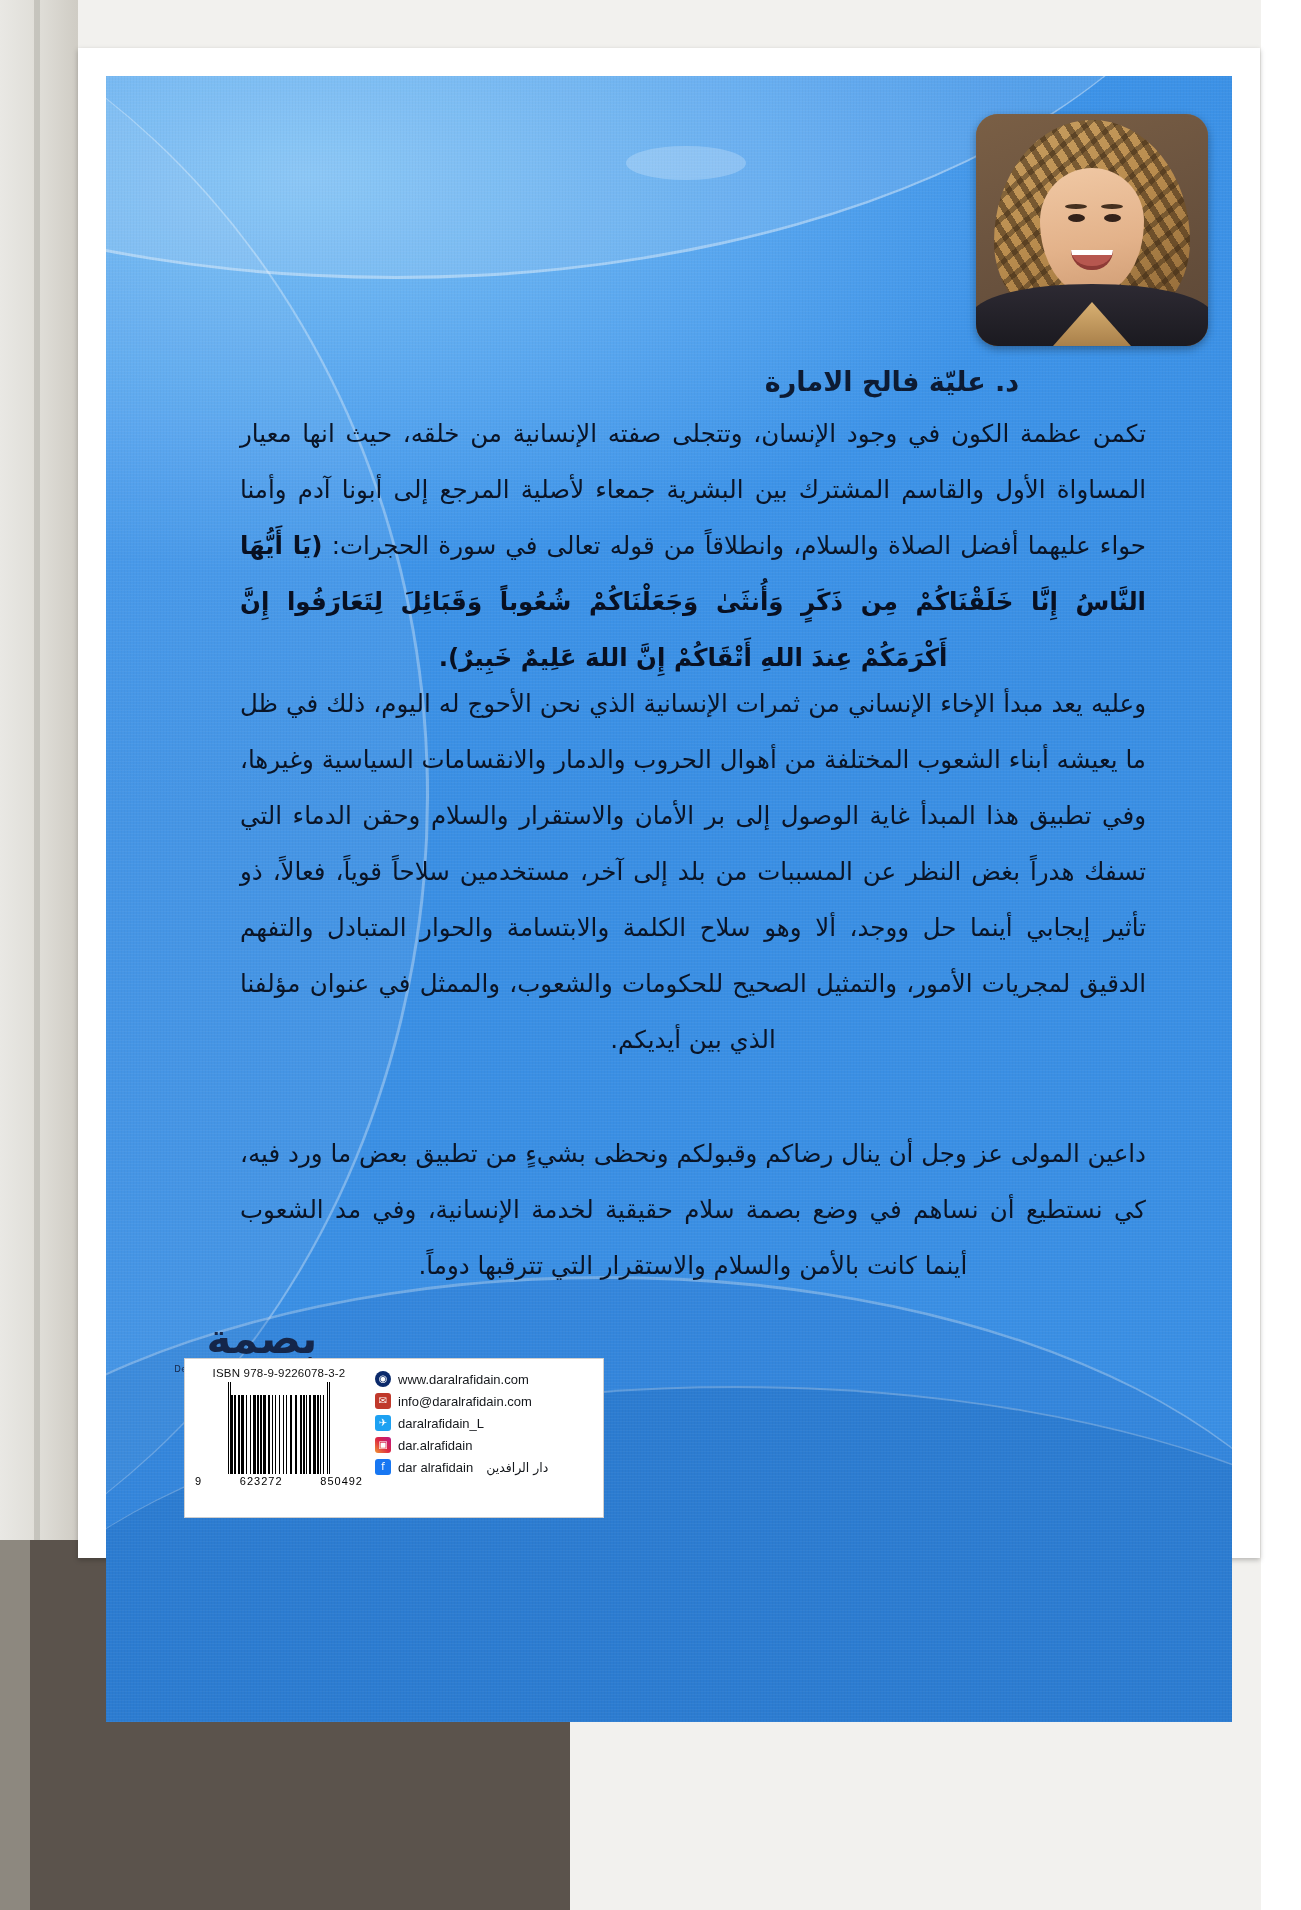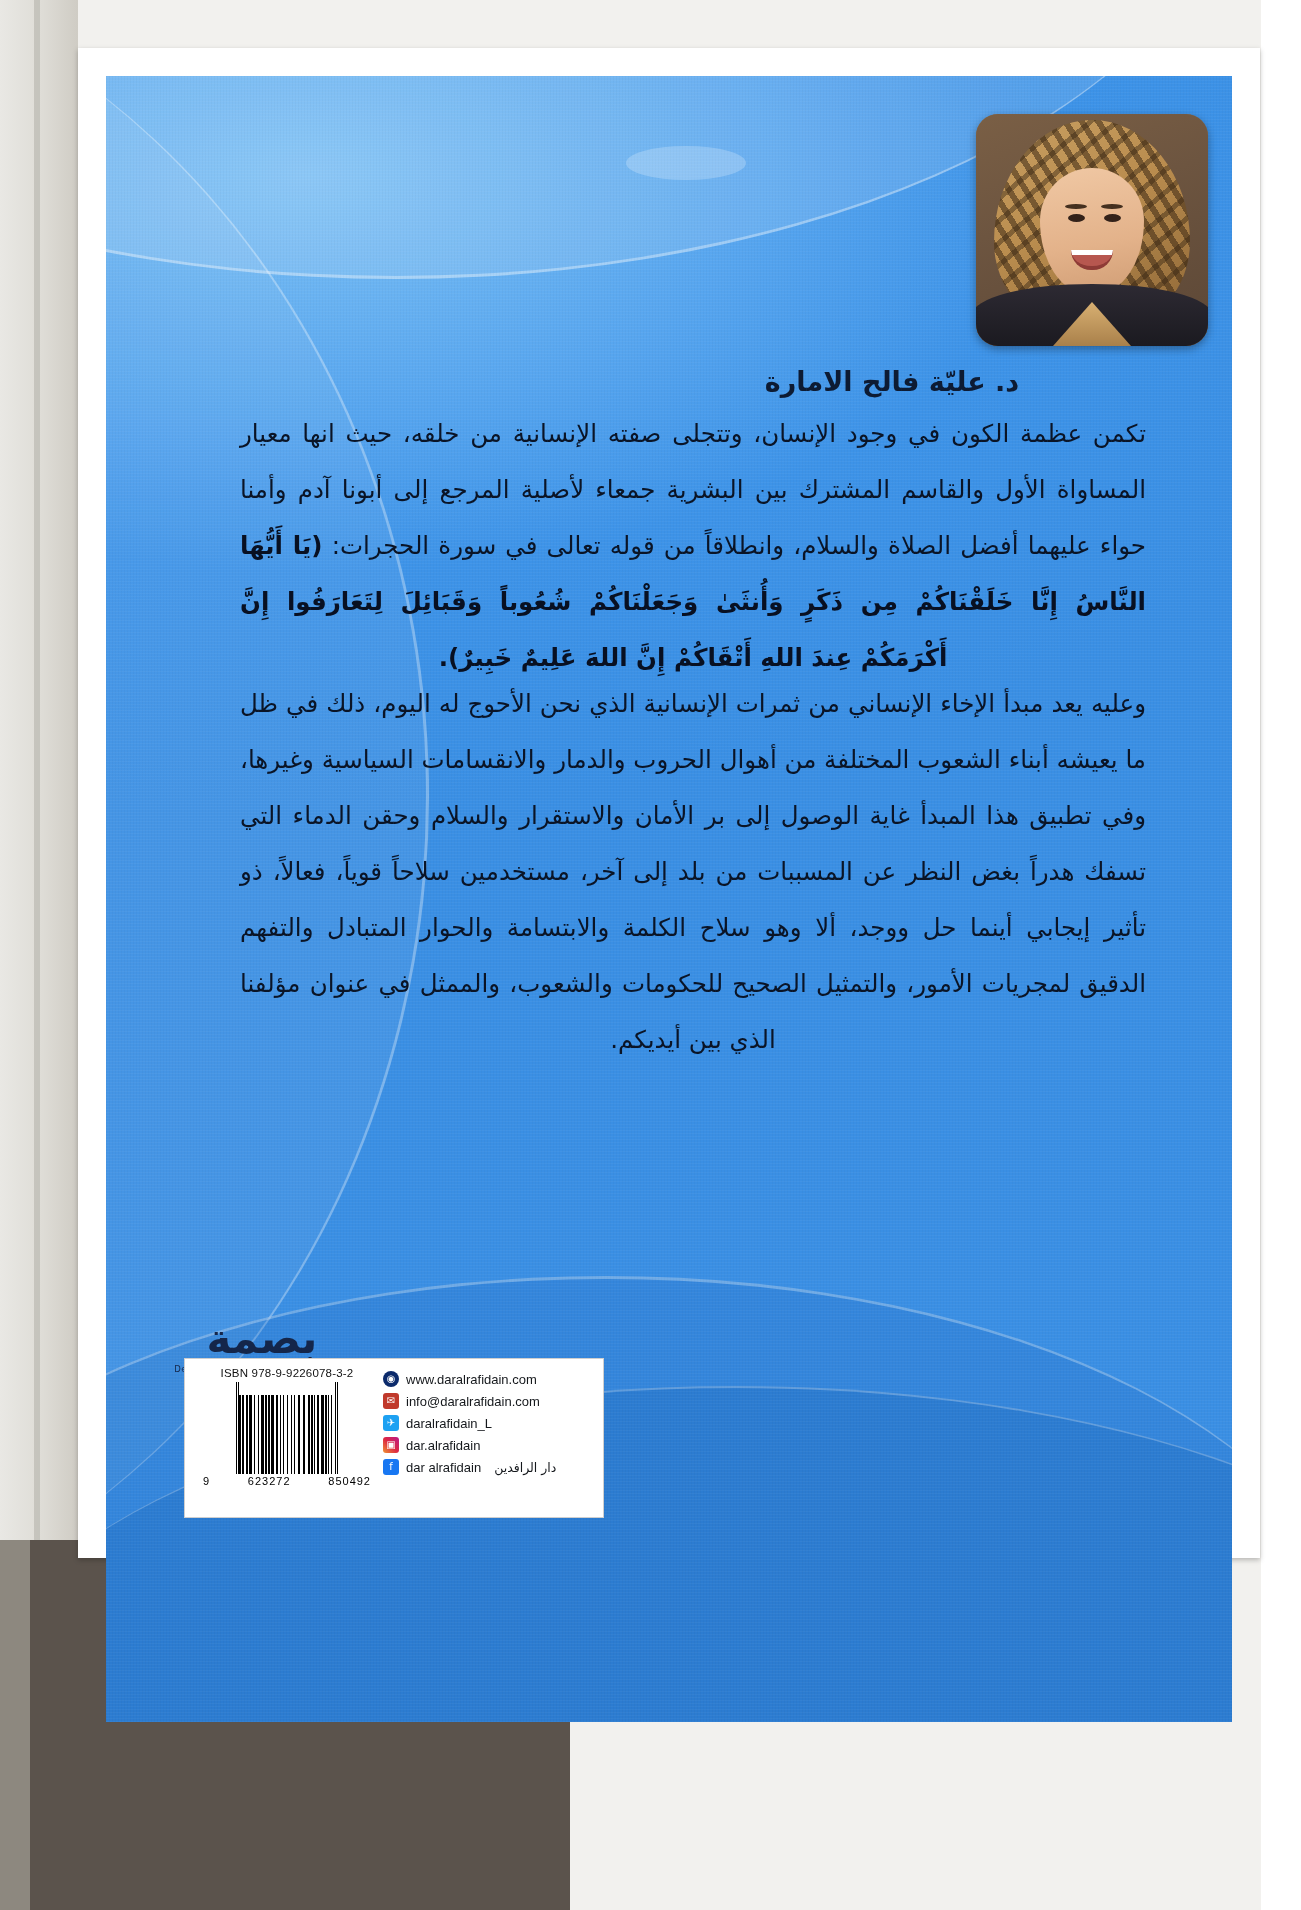--- a/index.html
+++ b/index.html
@@ -279,21 +279,20 @@
     height: 158px;
     background: #ffffff;
     border: 1px solid #cfcfcf;
     display: flex;
     direction: ltr;
   }
   #barcode-area {
     width: 186px;
     padding: 8px 6px 4px 8px;
     box-sizing: border-box;
-    margin-left: 8px;
   }
   #isbn-text {
     font-size: 11.5px;
     color: #111;
     font-family: "Liberation Sans", sans-serif;
     text-align: center;
     letter-spacing: 0.2px;
     margin-bottom: 3px;
     white-space: nowrap;
   }
@@ -397,20 +396,21 @@
     <div id="author-name">د. عليّة فالح الامارة</div>
 
     <div class="body-para" id="para-1">
       <span>تكمن عظمة الكون في وجود الإنسان، وتتجلى صفته الإنسانية من خلقه، حيث انها معيار المساواة الأول والقاسم المشترك بين البشرية جمعاء لأصلية المرجع إلى أبونا آدم وأمنا حواء عليهما أفضل الصلاة والسلام، وانطلاقاً من قوله تعالى في سورة الحجرات:</span>
       <span class="quran">(يَا أَيُّهَا النَّاسُ إِنَّا خَلَقْنَاكُمْ مِن ذَكَرٍ وَأُنثَىٰ وَجَعَلْنَاكُمْ شُعُوباً وَقَبَائِلَ لِتَعَارَفُوا إِنَّ أَكْرَمَكُمْ عِندَ اللهِ أَتْقَاكُمْ إِنَّ اللهَ عَلِيمٌ خَبِيرٌ).</span>
     </div>
 
     <div class="body-para" id="para-2">وعليه يعد مبدأ الإخاء الإنساني من ثمرات الإنسانية الذي نحن الأحوج له اليوم، ذلك في ظل ما يعيشه أبناء الشعوب المختلفة من أهوال الحروب والدمار والانقسامات السياسية وغيرها، وفي تطبيق هذا المبدأ غاية الوصول إلى بر الأمان والاستقرار والسلام وحقن الدماء التي تسفك هدراً بغض النظر عن المسببات من بلد إلى آخر، مستخدمين سلاحاً قوياً، فعالاً، ذو تأثير إيجابي أينما حل ووجد، ألا وهو سلاح الكلمة والابتسامة والحوار المتبادل والتفهم الدقيق لمجريات الأمور، والتمثيل الصحيح للحكومات والشعوب، والممثل في عنوان مؤلفنا الذي بين أيديكم.</div>
 
 
+    <div class="body-para" id="para-3">داعين المولى عز وجل أن ينال رضاكم وقبولكم ونحظى بشيءٍ من تطبيق بعض ما ورد فيه، كي نستطيع أن نساهم في وضع بصمة سلام حقيقية لخدمة الإنسانية، وفي مد الشعوب أينما كانت بالأمن والسلام والاستقرار التي تترقبها دوماً.</div>
 
 
     <div id="publisher-logo">
       <div class="mark">بصمة</div>
       <div class="tag">Designing Your Future / Design Studio</div>
     </div>
 
     <div id="info-box">
       <div id="barcode-area">
         <div id="isbn-text">

